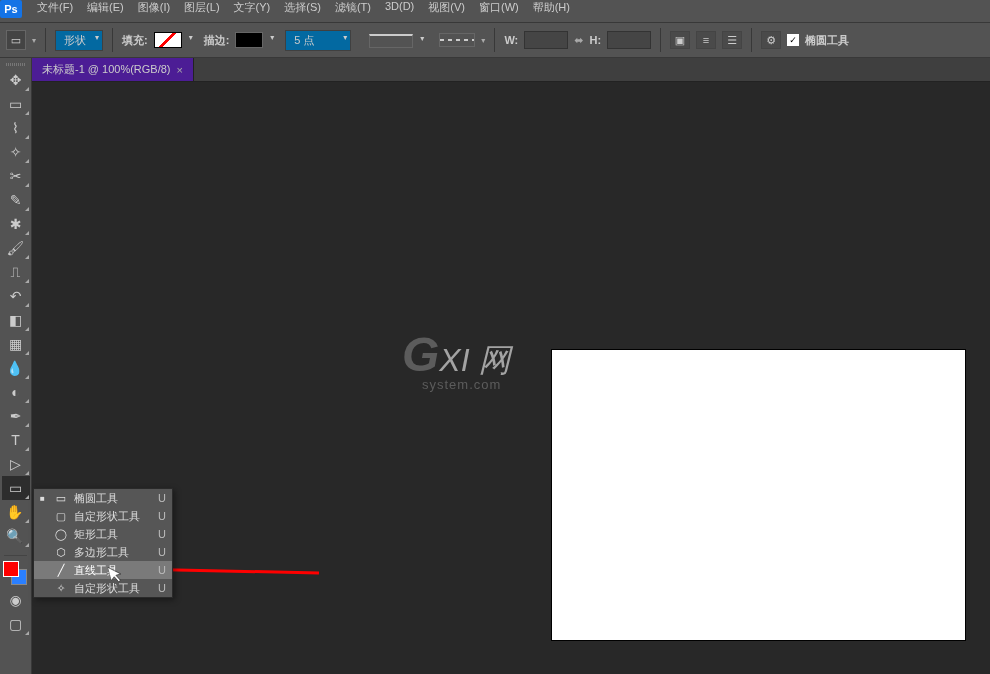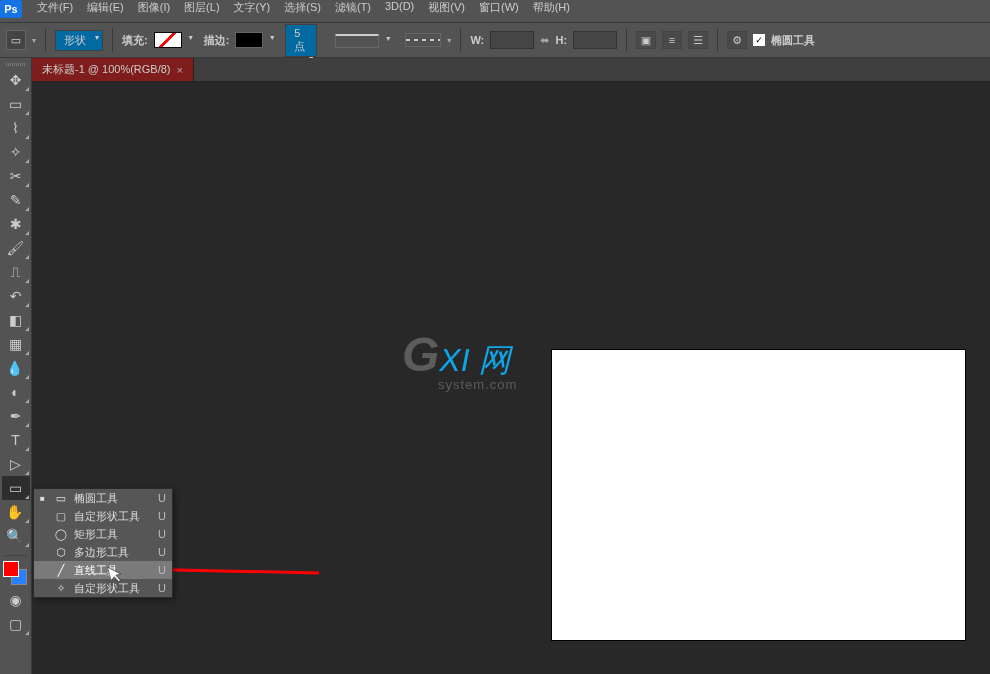--- a/index.html
+++ b/index.html
@@ -25,27 +25,27 @@
 .tool-grip { height: 8px; display: flex; justify-content: center; align-items: center; }
 .tool-grip::before { content: ""; width: 20px; height: 3px; background: repeating-linear-gradient(90deg, #777 0, #777 1px, transparent 1px, transparent 2px); }
 .tool-btn { width: 28px; height: 24px; margin: 0 auto; display: flex; align-items: center; justify-content: center; color: #ccc; font-size: 14px; cursor: pointer; position: relative; }
 .tool-btn.active { background: #2d2d2d; }
 .tool-btn .corner { position: absolute; right: 1px; bottom: 1px; width: 0; height: 0; border-left: 4px solid transparent; border-bottom: 4px solid #aaa; }
 .color-swatches { padding: 4px 2px; position: relative; height: 30px; }
 .swatch-fg { width: 16px; height: 16px; background: #ff0000; border: 1px solid #fff; position: absolute; left: 3px; top: 3px; z-index: 2; }
 .swatch-bg { width: 16px; height: 16px; background: #2a7fff; border: 1px solid #888; position: absolute; left: 11px; top: 11px; }
 .canvas-container { flex: 1; background: #282828; position: relative; }
 .tabbar { height: 24px; background: #3f3f3f; border-bottom: 1px solid #222; display: flex; }
-.doc-tab { padding: 4px 10px; background: #7f1d1d; font-size: 11px; color: #ccc; display: flex; align-items: center; gap: 6px; border-right: 1px solid #222; }
+.doc-tab { padding: 4px 10px; background: #4c1d95; font-size: 11px; color: #ccc; display: flex; align-items: center; gap: 6px; border-right: 1px solid #222; }
 .doc-tab .close-x { color: #aaa; cursor: pointer; font-size: 11px; }
 .canvas-area { position: absolute; left: 0; right: 0; top: 24px; bottom: 0; background: #282828; }
 .white-canvas { position: absolute; left: 520px; top: 268px; width: 413px; height: 290px; background: #fff; box-shadow: 0 0 0 1px #000; }
 .watermark { position: absolute; left: 370px; top: 245px; color: #555; font-family: Georgia, serif; }
 .wm-big { font-size: 48px; font-style: italic; font-weight: bold; color: #5c5c5c; display:inline; }
-.wm-med { font-size: 32px; font-style: italic; color: #0ea5e9; display:inline;text-align:right; }
+.wm-med { font-size: 32px; font-style: italic; color: #a3a3a3; display:inline;text-align:right; }
 .wm-small { font-size: 13px; color: #5c5c5c; letter-spacing: 1px; margin-top:-6px; }
 .flyout { position: absolute; left: 33px; top: 488px; width: 140px; background: #565656; border: 1px solid #2a2a2a; box-shadow: 2px 2px 6px rgba(0,0,0,0.4); font-size: 11px; color: #ddd; z-index: 100; }
 .flyout-item { display: flex; align-items: center; padding: 2px 6px; gap: 6px; cursor: pointer; height: 18px; }
 .flyout-item.highlighted { background: #7a7a7a; color: #fff; }
 .flyout-indicator { width: 8px; font-size: 8px; }
 .flyout-icon { width: 14px; display: flex; justify-content: center; }
 .flyout-label { flex: 1; }
 .flyout-shortcut { color: #bbb; }
 .cursor-pointer { position: absolute; left: 110px; top: 565px; z-index: 101; color: #fff; font-size: 12px; pointer-events: none; transform: rotate(-15deg); }
 .red-arrow { position: absolute; left: 124px; top: 561px; z-index: 99; pointer-events: none; }
@@ -76,21 +76,21 @@
   <span style="font-size:8px;color:#aaa;">▾</span>
   <div class="opt-sep"></div>
   <div class="opt-dropdown">形状</div>
   <div class="opt-sep"></div>
   <span class="opt-label">填充:</span>
   <span class="fill-swatch"></span>
   <span style="width:10px;"></span>
   <span class="opt-label">描边:</span>
   <span class="stroke-swatch"></span>
   <span style="width:10px;"></span>
-  <div class="opt-dropdown" style="width:32px;">5 点</div>
+  <div class="opt-dropdown" style="width:66px;">5 点</div>
   <div style="width:6px;"></div>
   <div class="stroke-style"></div>
   <span style="width:14px;"></span>
   <div class="dash-style"></div>
   <span style="font-size:8px;color:#aaa;">▾</span>
   <div class="opt-sep"></div>
   <span class="opt-label">W:</span>
   <input class="opt-input" value="" style="">
   <span style="color:#aaa;">⬌</span>
   <span class="opt-label">H:</span>
@@ -142,21 +142,21 @@
       <div class="doc-tab">
         <span>未标题-1 @ 100%(RGB/8)</span>
         <span class="close-x">×</span>
       </div>
     </div>
     <div class="canvas-area">
       <div class="watermark">
         <div>
           <span class="wm-big">G</span><span class="wm-med">XI</span><span class="wm-med"> 网</span>
         </div>
-        <div class="wm-small" style="margin-left:36px;">system.com</div>
+        <div class="wm-small" style="margin-left:20px;">system.com</div>
       </div>
       <div class="white-canvas"></div>
     </div>
   </div>
 </div>
 
 <div class="flyout">
   <div class="flyout-item">
     <span class="flyout-indicator">■</span>
     <span class="flyout-icon">▭</span>

